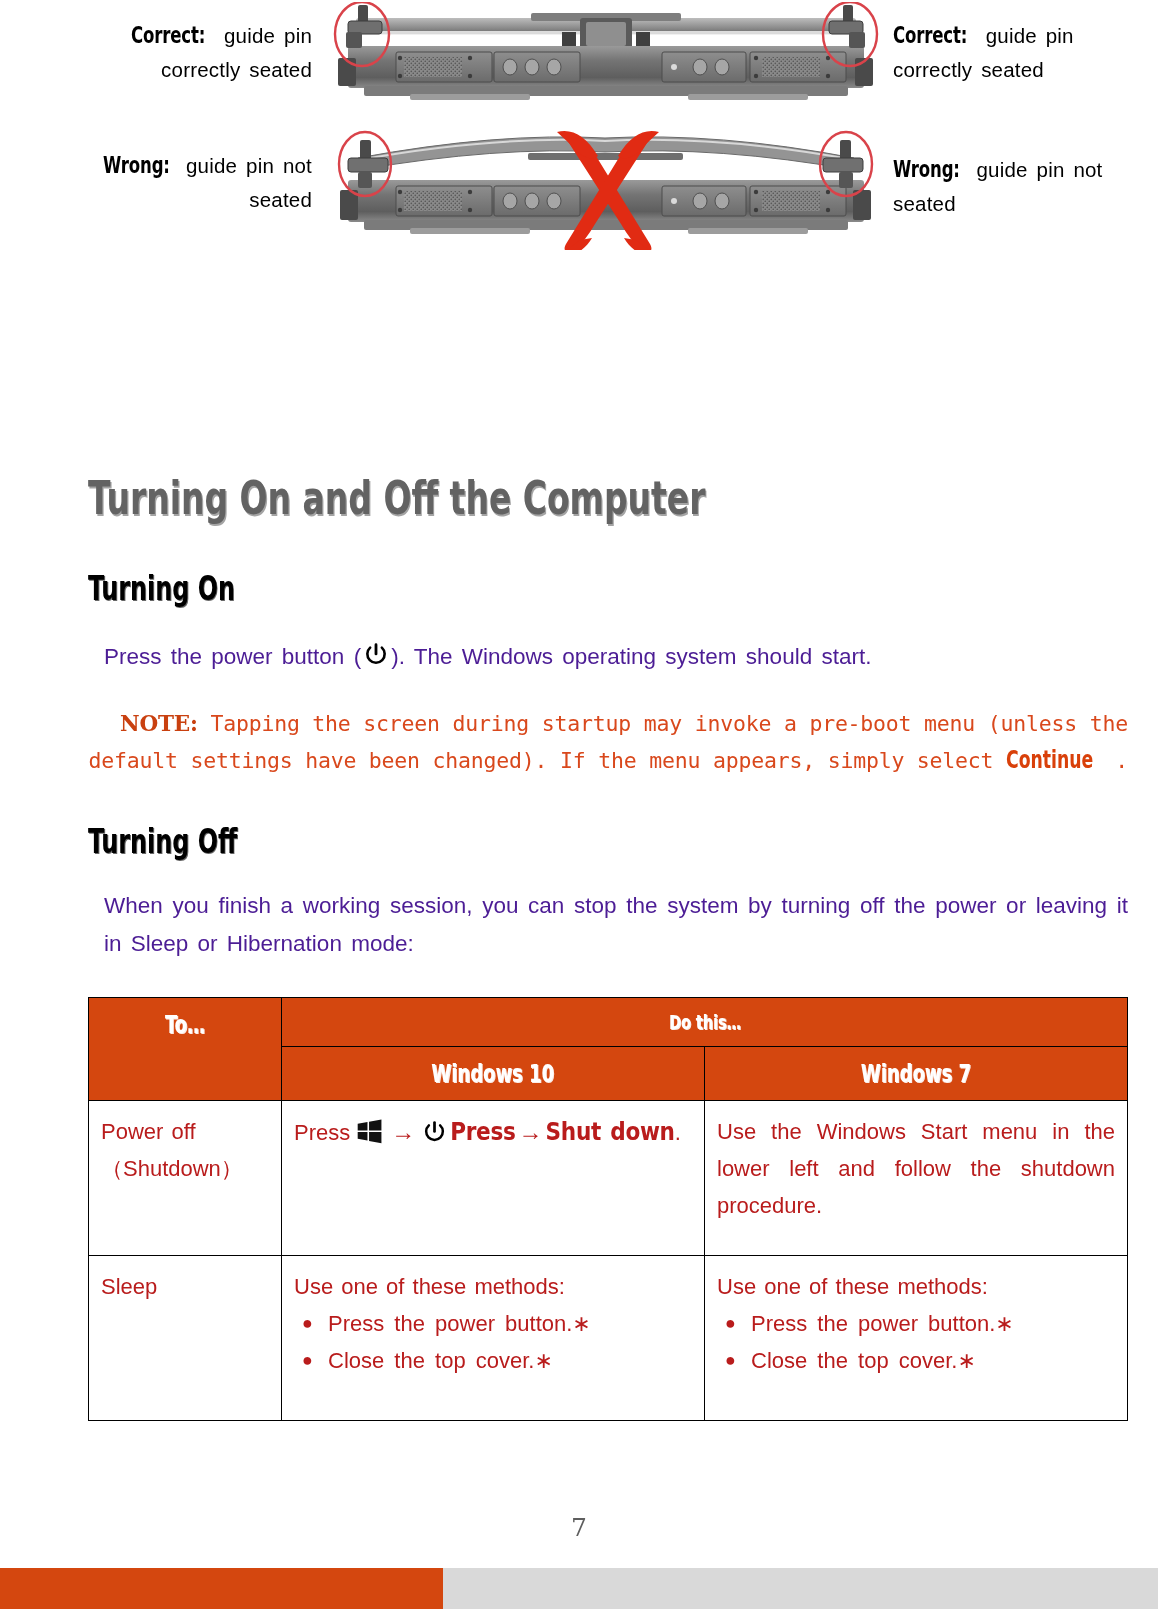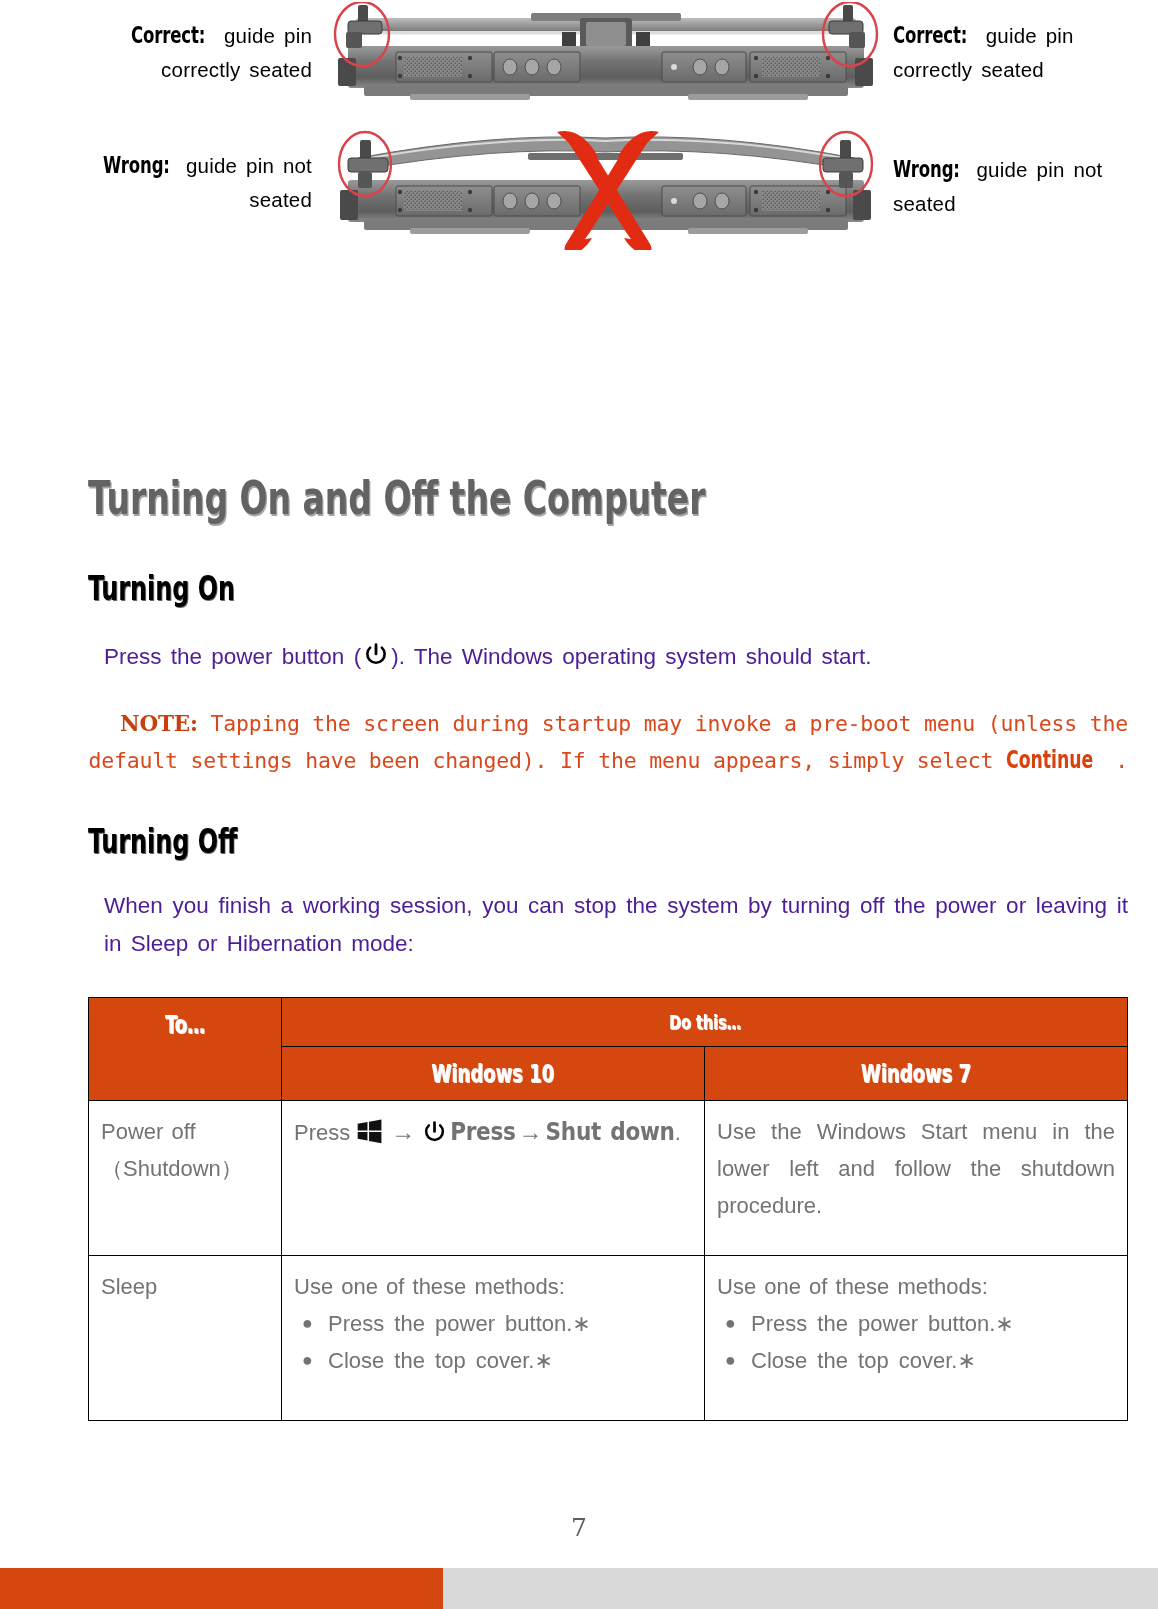--- a/index.html
+++ b/index.html
@@ -166,21 +166,21 @@
     white-space: nowrap;
     text-shadow: 1.3px 1.3px 0 rgba(255,255,255,0.9);
   }
   th.th-to      { width: 168px; font-size: 25px; padding: 10px 0; }
   th.th-dothis  { font-size: 20px; padding: 9px 0 8px 0; }
   th.th-os      { font-size: 25px; padding: 8px 0 9px 0; }
 
   td.cell {
     font-size: 22px;
     line-height: 37px;
-    color: #737373;
+    color: #b91c1c;
     padding: 9px 12px 12px 12px;
     word-spacing: 2px;
   }
   td.cell.col-to   { width: 168px; }
   td.cell.col-w10  { width: 436px; }
   td.cell.col-w7   { }
 
   td.cell.justify  { text-align: justify; text-justify: inter-word; }
 
   .row-poweroff td { height: 130px; }

